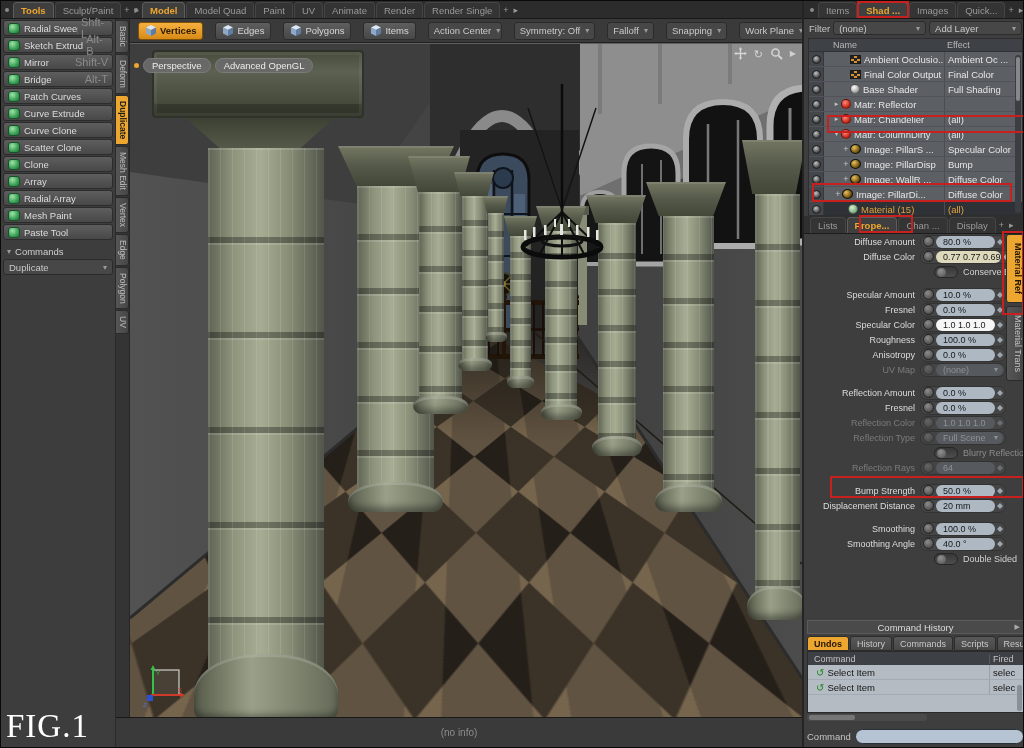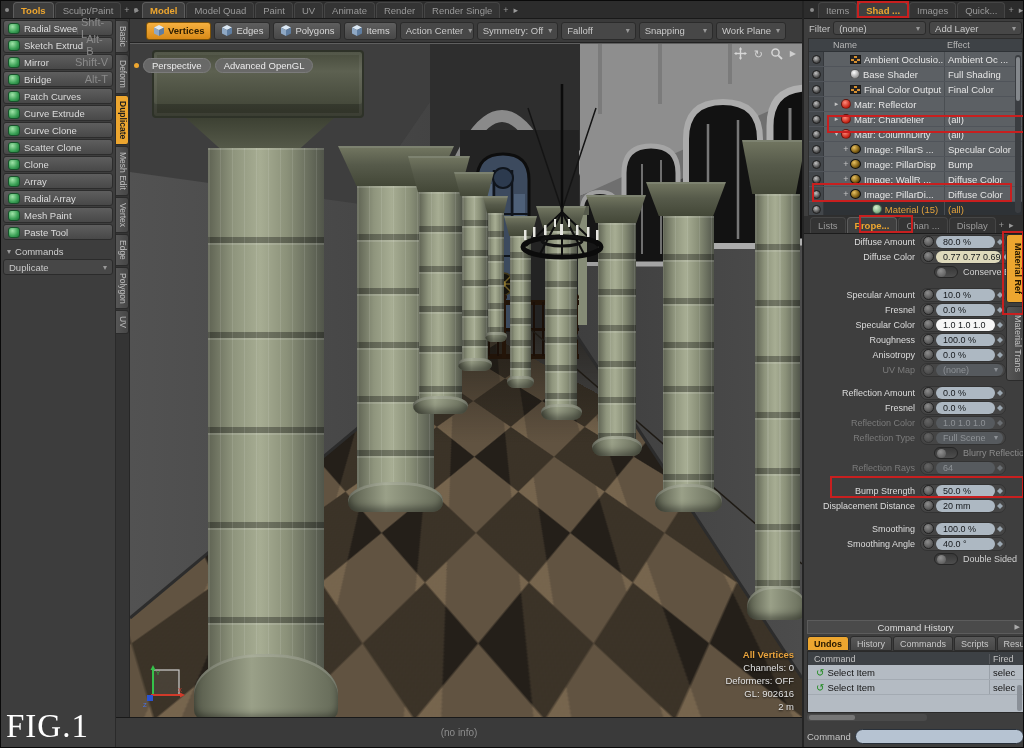--- a/index.html
+++ b/index.html
@@ -33,21 +33,21 @@
   .toolpanel .dd{margin:1px 2px;}
   .figlabel{position:absolute;left:5px;bottom:4px;font-family:"Liberation Serif",serif;font-size:33px;color:#ffffff;letter-spacing:1px;}
 
   
   .sidestrip{position:absolute;left:115px;top:18px;width:14px;height:700px;background:#343434;border-right:1px solid #262626;}
   .vtab{writing-mode:vertical-rl;text-orientation:mixed;font-size:8.5px;color:#bdbdbd;background:linear-gradient(90deg,#565656,#464646);border:1px solid #2b2b2b;border-left:none;border-radius:0 3px 3px 0;padding:5px 0;margin:1px 0;width:13px;text-align:center;white-space:nowrap;}
   .vtab.active{background:var(--accent);color:#1d1d1d;font-weight:bold;}
 
   
   .main{position:absolute;left:129px;top:18px;width:672px;height:730px;}
-  .toolbar{height:24px;background:#3a3a3a;border-bottom:1px solid #222;display:flex;align-items:center;gap:3px;padding:0 16px;}
+  .toolbar{height:24px;background:#3a3a3a;border-bottom:1px solid #222;display:flex;align-items:center;gap:12px;padding:0 8px;}
   .mode-btn{display:flex;align-items:center;gap:3px;height:18px;padding:0 6px;font-size:9.5px;color:#d8d8d8;background:linear-gradient(#5e5e5e,#474747);border:1px solid #2c2c2c;border-radius:3px;white-space:nowrap;}
   .mode-btn.active{background:linear-gradient(#f6b03f,#d88a18);color:#2a1c00;border-color:#7d5208;font-weight:bold;}
   .toolbar .dd{height:18px;}
   .dd.w1{width:74px}.dd.w2{width:84px}.dd.w3{width:90px}.dd.w4{width:90px}.dd.w5{width:76px}
 
   
   .viewport{position:absolute;left:0;top:24px;width:672px;height:676px;background:#4a4a4a;overflow:hidden;border-top:1px solid #5f5f5f;}
   .floor{position:absolute;left:-264px;top:278px;width:1200px;height:780px;transform-origin:50% 0;
     transform:perspective(430px) rotateX(57deg) rotateZ(45deg);
     background-image:repeating-linear-gradient(45deg,rgba(140,115,85,.18) 0 38px,rgba(0,0,0,.14) 38px 76px),
@@ -515,27 +515,20 @@
         <rect x="15" y="5" width="26" height="25" fill="rgba(255,255,255,.07)" stroke="#cfcfcf" stroke-width="1.2"></rect>
         <line x1="15" y1="30" x2="15" y2="3" stroke="#35c24a" stroke-width="2"></line>
         <path d="M15 0 17.5 5 12.5 5Z" fill="#35c24a"></path>
         <line x1="13" y1="30" x2="44" y2="30" stroke="#d03a2a" stroke-width="2"></line>
         <path d="M47 30 42 27.5 42 32.5Z" fill="#d03a2a"></path>
         <rect x="9" y="30" width="6" height="6" fill="#2a52d0"></rect>
         <text x="18" y="10" font-size="6" fill="#35c24a">Y</text>
         <text x="40" y="27" font-size="6" fill="#d03a2a">X</text>
         <text x="5" y="42" font-size="6" fill="#4a72e8">Z</text>
       </svg>
-      <div class="vp-info">
-        <div class="sel">All Vertices</div>
-        <div>Channels: 0</div>
-        <div>Deformers: OFF</div>
-        <div>GL: 902616</div>
-        <div>2 m</div>
-      </div>
     </div>
   </div>
 
   <div class="statusbar">
     <div class="cellR">
         <span>(no info)</span>
       </div>
   </div>
 
   <div class="rightpanel">
@@ -573,37 +566,37 @@
           </div>
         <div class="ecell">
             <span>Ambient Oc ...</span>
           </div>
       </div>
       <div class="tree-row">
         <div class="eyecell">
             <span class="eye"></span>
           </div>
         <div class="ncell" style="padding-left:26px;">
+            <span class="ticon i-checker"></span>
+            <span>Final Color Output</span>
+          </div>
+        <div class="ecell">
+            <span>Final Color</span>
+          </div>
+      </div>
+      <div class="tree-row">
+        <div class="eyecell">
+            <span class="eye"></span>
+          </div>
+        <div class="ncell" style="padding-left:26px;">
             <span class="ticon i-sph white"></span>
             <span>Base Shader</span>
           </div>
         <div class="ecell">
             <span>Full Shading</span>
-          </div>
-      </div>
-      <div class="tree-row">
-        <div class="eyecell">
-            <span class="eye"></span>
-          </div>
-        <div class="ncell" style="padding-left:26px;">
-            <span class="ticon i-checker"></span>
-            <span>Final Color Output</span>
-          </div>
-        <div class="ecell">
-            <span>Final Color</span>
           </div>
       </div>
       <div class="tree-row">
         <div class="eyecell">
             <span class="eye"></span>
           </div>
         <div class="ncell" style="padding-left:8px;">
             <span class="exp closed"></span>
             <span class="ticon i-sph red"></span>
             <span>Matr: Reflector</span>
@@ -674,34 +667,34 @@
             <span>Image: WallR ...</span>
           </div>
         <div class="ecell">
             <span>Diffuse Color</span>
           </div>
       </div>
       <div class="tree-row">
         <div class="eyecell">
             <span class="eye"></span>
           </div>
-        <div class="ncell" style="padding-left:18px;text-align:center;">
+        <div class="ncell" style="padding-left:10px;text-align:center;">
             <span class="plus"></span>
             <span class="ticon i-img"></span>
             <span>Image: PillarDi...</span>
           </div>
         <div class="ecell">
             <span>Diffuse Color</span>
           </div>
       </div>
       <div class="tree-row selected">
         <div class="eyecell">
             <span class="eye"></span>
           </div>
-        <div class="ncell" style="padding-left:42px;justify-content:center;">
+        <div class="ncell" style="padding-left:24px;">
             <span class="ticon i-sph green"></span>
             <span>Material (15)</span>
           </div>
         <div class="ecell">
             <span>(all)</span>
           </div>
       </div>
       <div class="treescroll"></div>
     </div>
 

